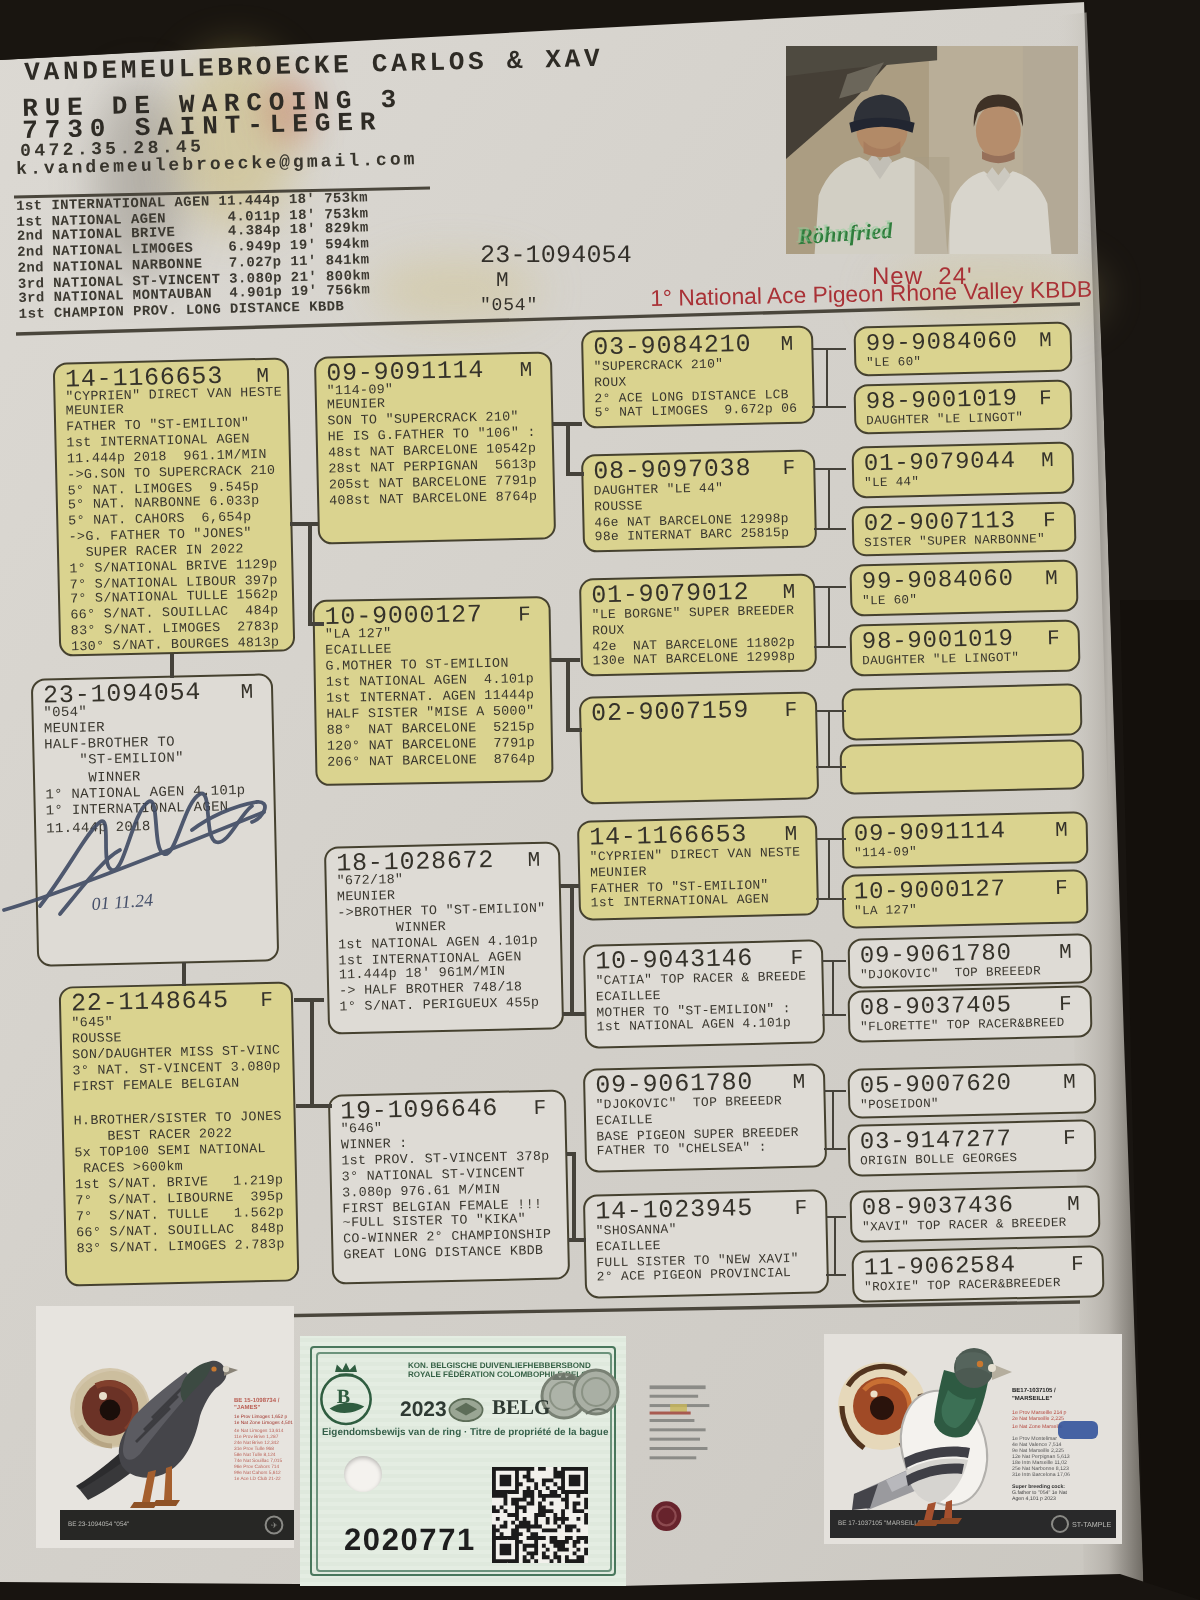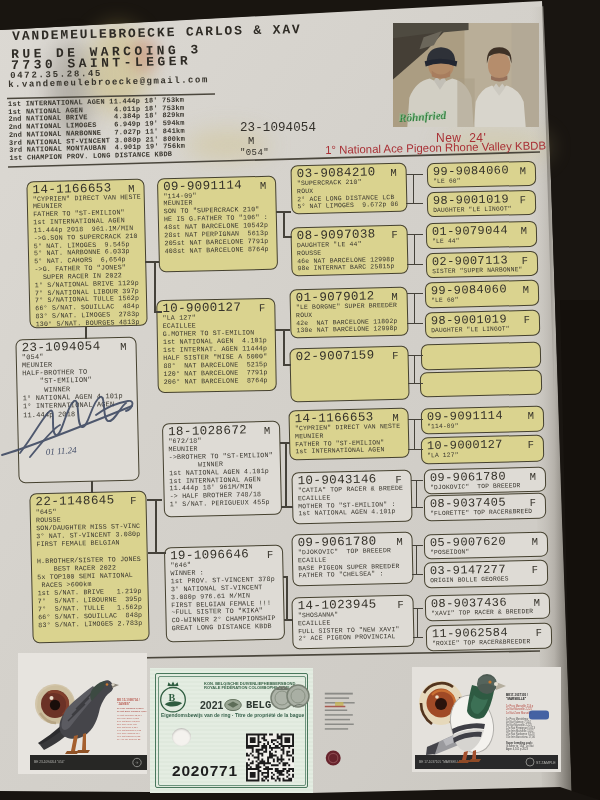--- a/index.html
+++ b/index.html
@@ -494,27 +494,27 @@
     <circle cx="14" cy="16" r="11" fill="#adb3a8"></circle>
     <circle cx="14" cy="16" r="11" fill="none" stroke="#798174" stroke-width="1.5"></circle>
     <circle cx="14" cy="16" r="7" fill="none" stroke="#8a9284" stroke-width="1"></circle>
     <circle cx="30" cy="14" r="11" fill="#a9afa4"></circle>
     <circle cx="30" cy="14" r="11" fill="none" stroke="#798174" stroke-width="1.5"></circle>
     <circle cx="30" cy="14" r="7" fill="none" stroke="#8a9284" stroke-width="1"></circle>
     <path d="M8,8 L20,8 L18,5 L15,7 L14,4 L12,7 L10,5 Z" fill="#6d756a"></path>
     <path d="M25,25 C29,22 33,22 36,24" stroke="#6d756a" fill="none"></path>
   </svg>
 
-<div class="abs" style="left:200px;top:699px;font-family:'Liberation Sans',sans-serif;font-size:10.5px;font-weight:700;color:#2f3a33;">2021</div>
+<div class="abs" style="left:200px;top:699px;font-family:'Liberation Sans',sans-serif;font-size:10.5px;font-weight:700;color:#2f3a33;">2023</div>
 <svg class="abs" style="left:224px;top:699px" width="18" height="12" viewBox="0 0 26 15" preserveAspectRatio="none">
     <ellipse cx="13" cy="7.5" rx="12" ry="7" fill="#9aa694"></ellipse>
     <ellipse cx="13" cy="7.5" rx="12" ry="7" fill="none" stroke="#5d6d58" stroke-width="1.2"></ellipse>
     <path d="M5,7 L13,3 L21,7 L13,11 Z" fill="#5d6d58"></path>
   </svg>
-<div class="abs" style="left:246px;top:699px;font-family:Liberation Mono, monospace;font-size:10.5px;font-weight:700;color:#2f3a33;letter-spacing:0;">BELG</div>
+<div class="abs" style="left:246px;top:699px;font-family:Liberation Serif, serif;font-size:10.5px;font-weight:700;color:#2f3a33;letter-spacing:0;">BELG</div>
 
 <div class="abs" style="left:161px;top:713px;width:280px;font-family:'Liberation Sans',sans-serif;font-size:9px;color:#35604a;font-weight:700;transform:scale(.55);transform-origin:0 0;white-space:nowrap;">Eigendomsbewijs van de ring · Titre de propriété de la bague</div>
 
 <div class="abs" style="left:172px;top:728px;width:19px;height:18px;border-radius:50%;background:#f4f2ee;box-shadow:inset 0 1px 2px rgba(0,0,0,.25);"></div>
 
 <svg class="abs" style="left:246px;top:733px" width="48" height="49" viewBox="0 0 25 25">
     <rect width="25" height="25" fill="#f2f1ec"></rect>
     <path d="M0,0h1v1h-1zM1,0h1v1h-1zM2,0h1v1h-1zM3,0h1v1h-1zM4,0h1v1h-1zM5,0h1v1h-1zM6,0h1v1h-1zM7,0h1v1h-1zM8,0h1v1h-1zM9,0h1v1h-1zM10,0h1v1h-1zM12,0h1v1h-1zM13,0h1v1h-1zM16,0h1v1h-1zM18,0h1v1h-1zM19,0h1v1h-1zM20,0h1v1h-1zM21,0h1v1h-1zM22,0h1v1h-1zM23,0h1v1h-1zM24,0h1v1h-1zM0,1h1v1h-1zM6,1h1v1h-1zM9,1h1v1h-1zM16,1h1v1h-1zM17,1h1v1h-1zM18,1h1v1h-1zM24,1h1v1h-1zM0,2h1v1h-1zM2,2h1v1h-1zM3,2h1v1h-1zM4,2h1v1h-1zM6,2h1v1h-1zM8,2h1v1h-1zM9,2h1v1h-1zM16,2h1v1h-1zM17,2h1v1h-1zM18,2h1v1h-1zM20,2h1v1h-1zM21,2h1v1h-1zM22,2h1v1h-1zM24,2h1v1h-1zM0,3h1v1h-1zM2,3h1v1h-1zM3,3h1v1h-1zM4,3h1v1h-1zM6,3h1v1h-1zM9,3h1v1h-1zM10,3h1v1h-1zM13,3h1v1h-1zM14,3h1v1h-1zM15,3h1v1h-1zM18,3h1v1h-1zM20,3h1v1h-1zM21,3h1v1h-1zM22,3h1v1h-1zM24,3h1v1h-1zM0,4h1v1h-1zM2,4h1v1h-1zM3,4h1v1h-1zM4,4h1v1h-1zM6,4h1v1h-1zM7,4h1v1h-1zM11,4h1v1h-1zM13,4h1v1h-1zM16,4h1v1h-1zM18,4h1v1h-1zM20,4h1v1h-1zM21,4h1v1h-1zM22,4h1v1h-1zM24,4h1v1h-1zM0,5h1v1h-1zM6,5h1v1h-1zM9,5h1v1h-1zM11,5h1v1h-1zM14,5h1v1h-1zM17,5h1v1h-1zM18,5h1v1h-1zM24,5h1v1h-1zM0,6h1v1h-1zM1,6h1v1h-1zM2,6h1v1h-1zM3,6h1v1h-1zM4,6h1v1h-1zM5,6h1v1h-1zM6,6h1v1h-1zM8,6h1v1h-1zM9,6h1v1h-1zM10,6h1v1h-1zM12,6h1v1h-1zM15,6h1v1h-1zM16,6h1v1h-1zM18,6h1v1h-1zM19,6h1v1h-1zM20,6h1v1h-1zM21,6h1v1h-1zM22,6h1v1h-1zM23,6h1v1h-1zM24,6h1v1h-1zM0,7h1v1h-1zM1,7h1v1h-1zM2,7h1v1h-1zM3,7h1v1h-1zM8,7h1v1h-1zM9,7h1v1h-1zM10,7h1v1h-1zM12,7h1v1h-1zM13,7h1v1h-1zM14,7h1v1h-1zM15,7h1v1h-1zM16,7h1v1h-1zM17,7h1v1h-1zM19,7h1v1h-1zM22,7h1v1h-1zM3,8h1v1h-1zM5,8h1v1h-1zM6,8h1v1h-1zM7,8h1v1h-1zM8,8h1v1h-1zM10,8h1v1h-1zM13,8h1v1h-1zM18,8h1v1h-1zM19,8h1v1h-1zM24,8h1v1h-1zM3,9h1v1h-1zM5,9h1v1h-1zM6,9h1v1h-1zM9,9h1v1h-1zM10,9h1v1h-1zM12,9h1v1h-1zM15,9h1v1h-1zM19,9h1v1h-1zM21,9h1v1h-1zM22,9h1v1h-1zM24,9h1v1h-1zM0,10h1v1h-1zM2,10h1v1h-1zM6,10h1v1h-1zM7,10h1v1h-1zM8,10h1v1h-1zM12,10h1v1h-1zM13,10h1v1h-1zM19,10h1v1h-1zM21,10h1v1h-1zM24,10h1v1h-1zM0,11h1v1h-1zM1,11h1v1h-1zM3,11h1v1h-1zM6,11h1v1h-1zM8,11h1v1h-1zM12,11h1v1h-1zM13,11h1v1h-1zM14,11h1v1h-1zM15,11h1v1h-1zM18,11h1v1h-1zM21,11h1v1h-1zM22,11h1v1h-1zM23,11h1v1h-1zM4,12h1v1h-1zM5,12h1v1h-1zM6,12h1v1h-1zM11,12h1v1h-1zM12,12h1v1h-1zM13,12h1v1h-1zM16,12h1v1h-1zM18,12h1v1h-1zM24,12h1v1h-1zM1,13h1v1h-1zM6,13h1v1h-1zM8,13h1v1h-1zM11,13h1v1h-1zM14,13h1v1h-1zM16,13h1v1h-1zM17,13h1v1h-1zM18,13h1v1h-1zM19,13h1v1h-1zM22,13h1v1h-1zM24,13h1v1h-1zM3,14h1v1h-1zM5,14h1v1h-1zM7,14h1v1h-1zM8,14h1v1h-1zM9,14h1v1h-1zM11,14h1v1h-1zM14,14h1v1h-1zM16,14h1v1h-1zM18,14h1v1h-1zM24,14h1v1h-1zM0,15h1v1h-1zM2,15h1v1h-1zM3,15h1v1h-1zM6,15h1v1h-1zM7,15h1v1h-1zM8,15h1v1h-1zM9,15h1v1h-1zM10,15h1v1h-1zM11,15h1v1h-1zM12,15h1v1h-1zM17,15h1v1h-1zM19,15h1v1h-1zM20,15h1v1h-1zM21,15h1v1h-1zM0,16h1v1h-1zM1,16h1v1h-1zM5,16h1v1h-1zM6,16h1v1h-1zM9,16h1v1h-1zM13,16h1v1h-1zM14,16h1v1h-1zM15,16h1v1h-1zM16,16h1v1h-1zM19,16h1v1h-1zM20,16h1v1h-1zM22,16h1v1h-1zM0,17h1v1h-1zM2,17h1v1h-1zM5,17h1v1h-1zM6,17h1v1h-1zM7,17h1v1h-1zM10,17h1v1h-1zM11,17h1v1h-1zM0,18h1v1h-1zM1,18h1v1h-1zM2,18h1v1h-1zM3,18h1v1h-1zM4,18h1v1h-1zM5,18h1v1h-1zM6,18h1v1h-1zM9,18h1v1h-1zM10,18h1v1h-1zM11,18h1v1h-1zM12,18h1v1h-1zM13,18h1v1h-1zM15,18h1v1h-1zM16,18h1v1h-1zM19,18h1v1h-1zM20,18h1v1h-1zM22,18h1v1h-1zM23,18h1v1h-1zM24,18h1v1h-1zM0,19h1v1h-1zM6,19h1v1h-1zM7,19h1v1h-1zM11,19h1v1h-1zM15,19h1v1h-1zM16,19h1v1h-1zM17,19h1v1h-1zM18,19h1v1h-1zM19,19h1v1h-1zM21,19h1v1h-1zM22,19h1v1h-1zM24,19h1v1h-1zM0,20h1v1h-1zM2,20h1v1h-1zM3,20h1v1h-1zM4,20h1v1h-1zM6,20h1v1h-1zM8,20h1v1h-1zM9,20h1v1h-1zM10,20h1v1h-1zM11,20h1v1h-1zM13,20h1v1h-1zM16,20h1v1h-1zM17,20h1v1h-1zM18,20h1v1h-1zM21,20h1v1h-1zM0,21h1v1h-1zM2,21h1v1h-1zM3,21h1v1h-1zM4,21h1v1h-1zM6,21h1v1h-1zM8,21h1v1h-1zM11,21h1v1h-1zM14,21h1v1h-1zM17,21h1v1h-1zM18,21h1v1h-1zM19,21h1v1h-1zM22,21h1v1h-1zM24,21h1v1h-1zM0,22h1v1h-1zM2,22h1v1h-1zM3,22h1v1h-1zM4,22h1v1h-1zM6,22h1v1h-1zM9,22h1v1h-1zM10,22h1v1h-1zM11,22h1v1h-1zM13,22h1v1h-1zM16,22h1v1h-1zM21,22h1v1h-1zM24,22h1v1h-1zM0,23h1v1h-1zM6,23h1v1h-1zM8,23h1v1h-1zM10,23h1v1h-1zM13,23h1v1h-1zM14,23h1v1h-1zM16,23h1v1h-1zM17,23h1v1h-1zM19,23h1v1h-1zM22,23h1v1h-1zM23,23h1v1h-1zM0,24h1v1h-1zM1,24h1v1h-1zM2,24h1v1h-1zM3,24h1v1h-1zM4,24h1v1h-1zM5,24h1v1h-1zM6,24h1v1h-1zM8,24h1v1h-1zM9,24h1v1h-1zM11,24h1v1h-1zM15,24h1v1h-1zM17,24h1v1h-1zM19,24h1v1h-1zM20,24h1v1h-1zM21,24h1v1h-1zM22,24h1v1h-1zM23,24h1v1h-1z" fill="#1b1b1b"></path>
   </svg>
 

